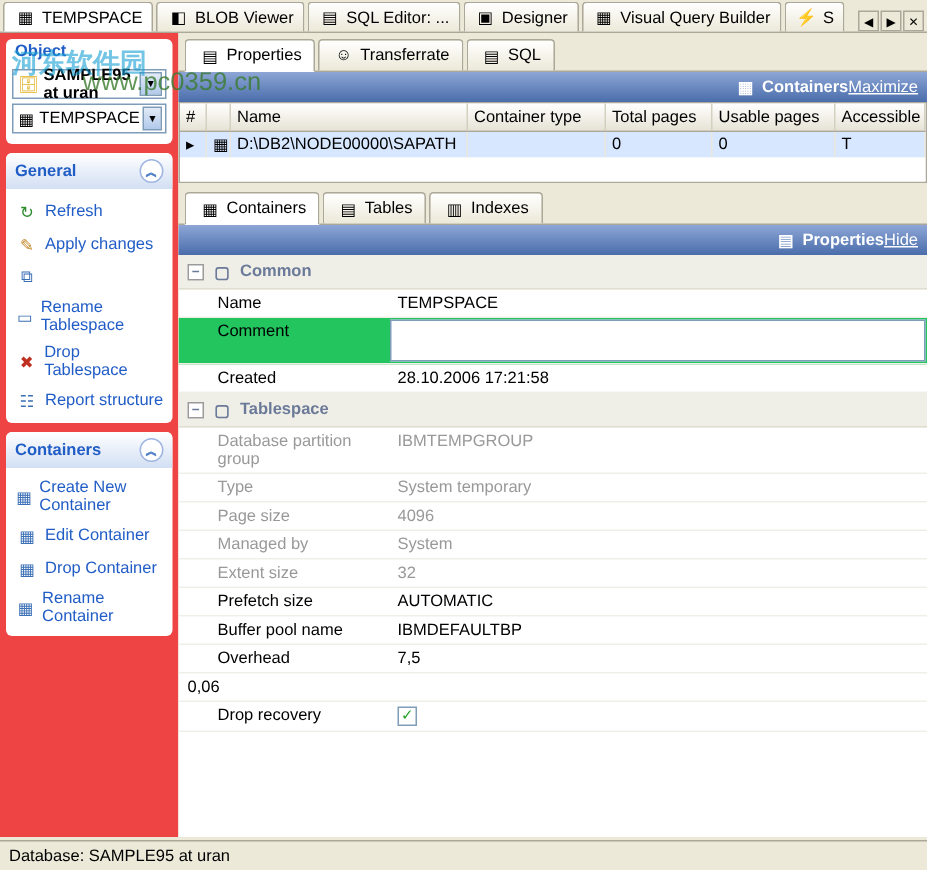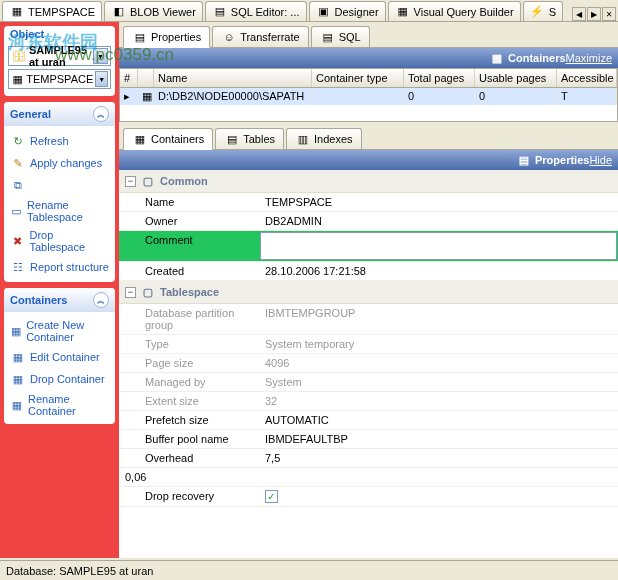--- a/index.html
+++ b/index.html
@@ -235,24 +235,20 @@
     <div class="props-area">
       <div class="prop-group-hdr">
         <span class="expand-box">−</span>
         <span class="ico">▢</span>
         <span>Common</span>
       </div>
       <div class="prop-row">
           <div class="prop-label">Name</div>
           <div class="prop-value">TEMPSPACE</div>
         </div>
-      <div class="prop-row">
-          <div class="prop-label">Owner</div>
-          <div class="prop-value">DB2ADMIN</div>
-        </div>
       <div class="prop-row editable">
           <div class="prop-label">Comment</div>
           <div class="prop-value" style="height:28px"></div>
         </div>
       <div class="prop-row">
           <div class="prop-label">Created</div>
           <div class="prop-value">28.10.2006 17:21:58</div>
         </div>
 
       <div class="prop-group-hdr">

